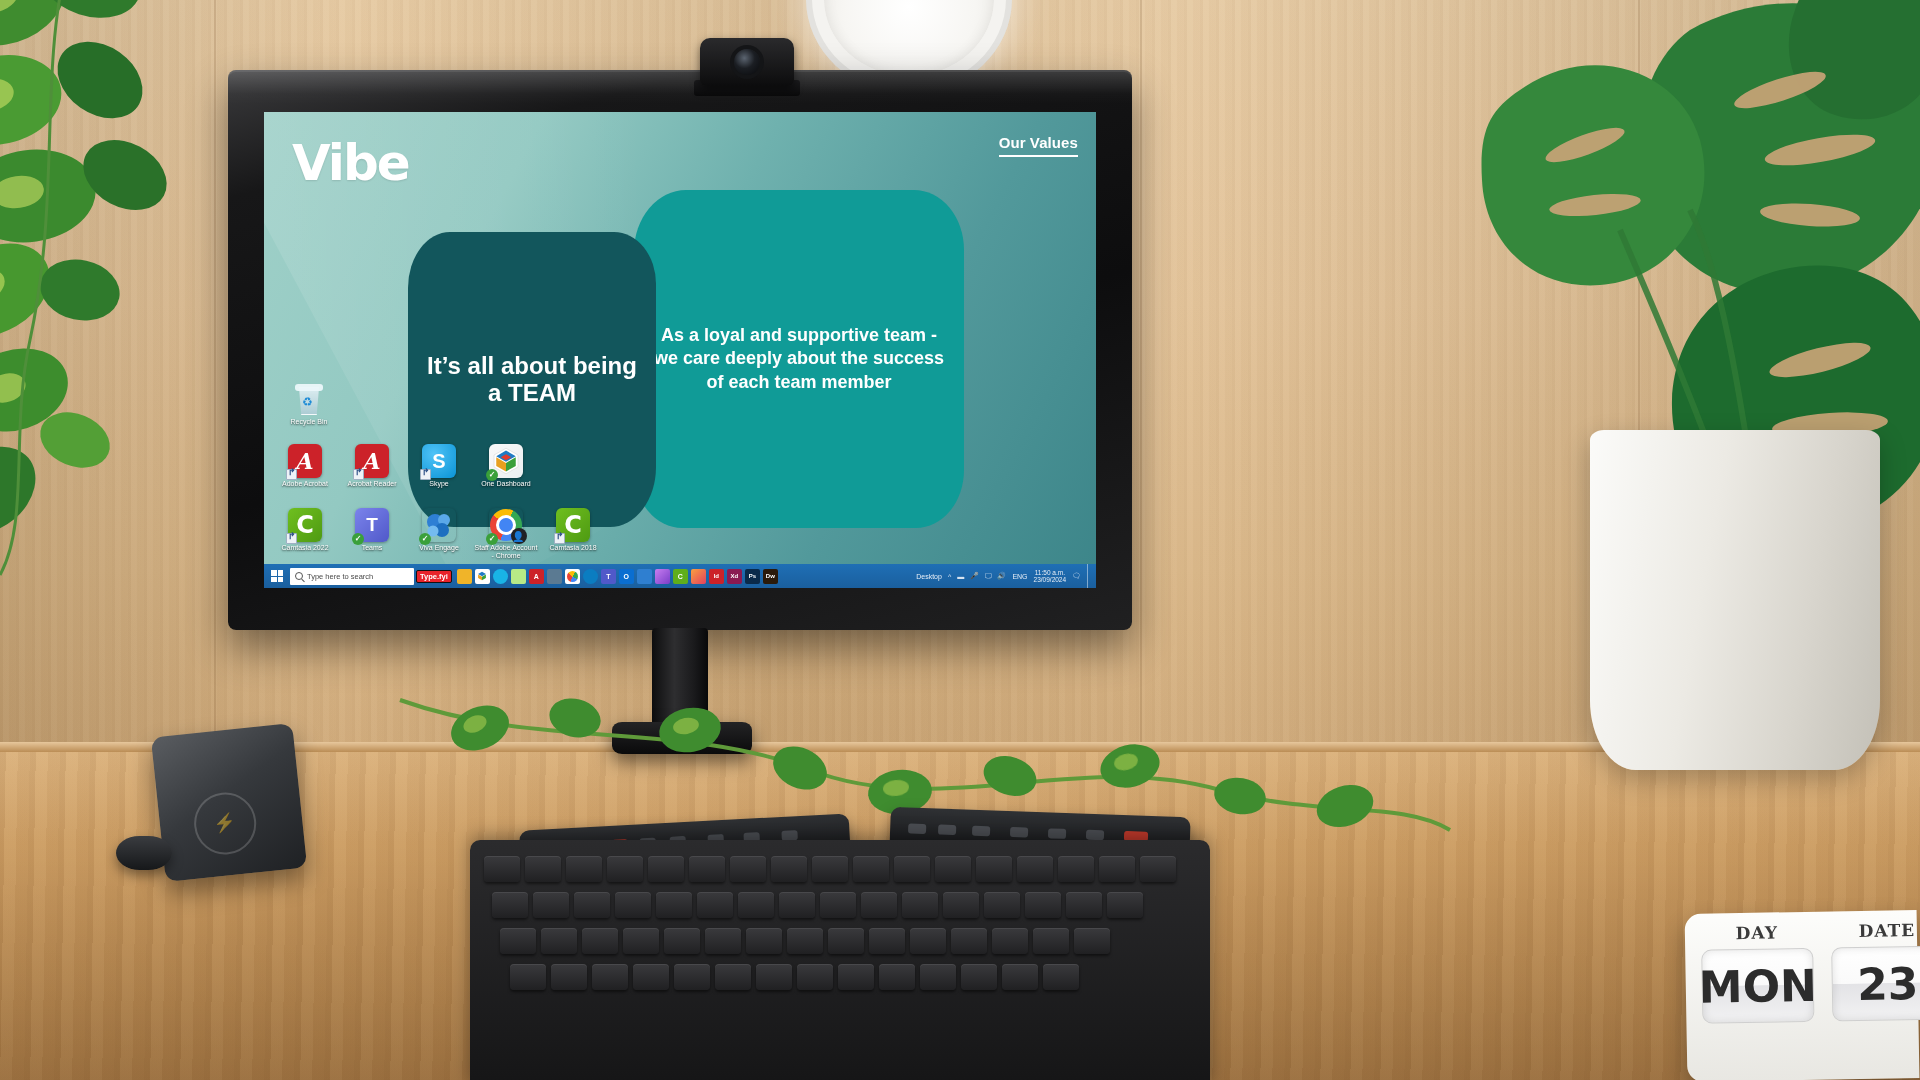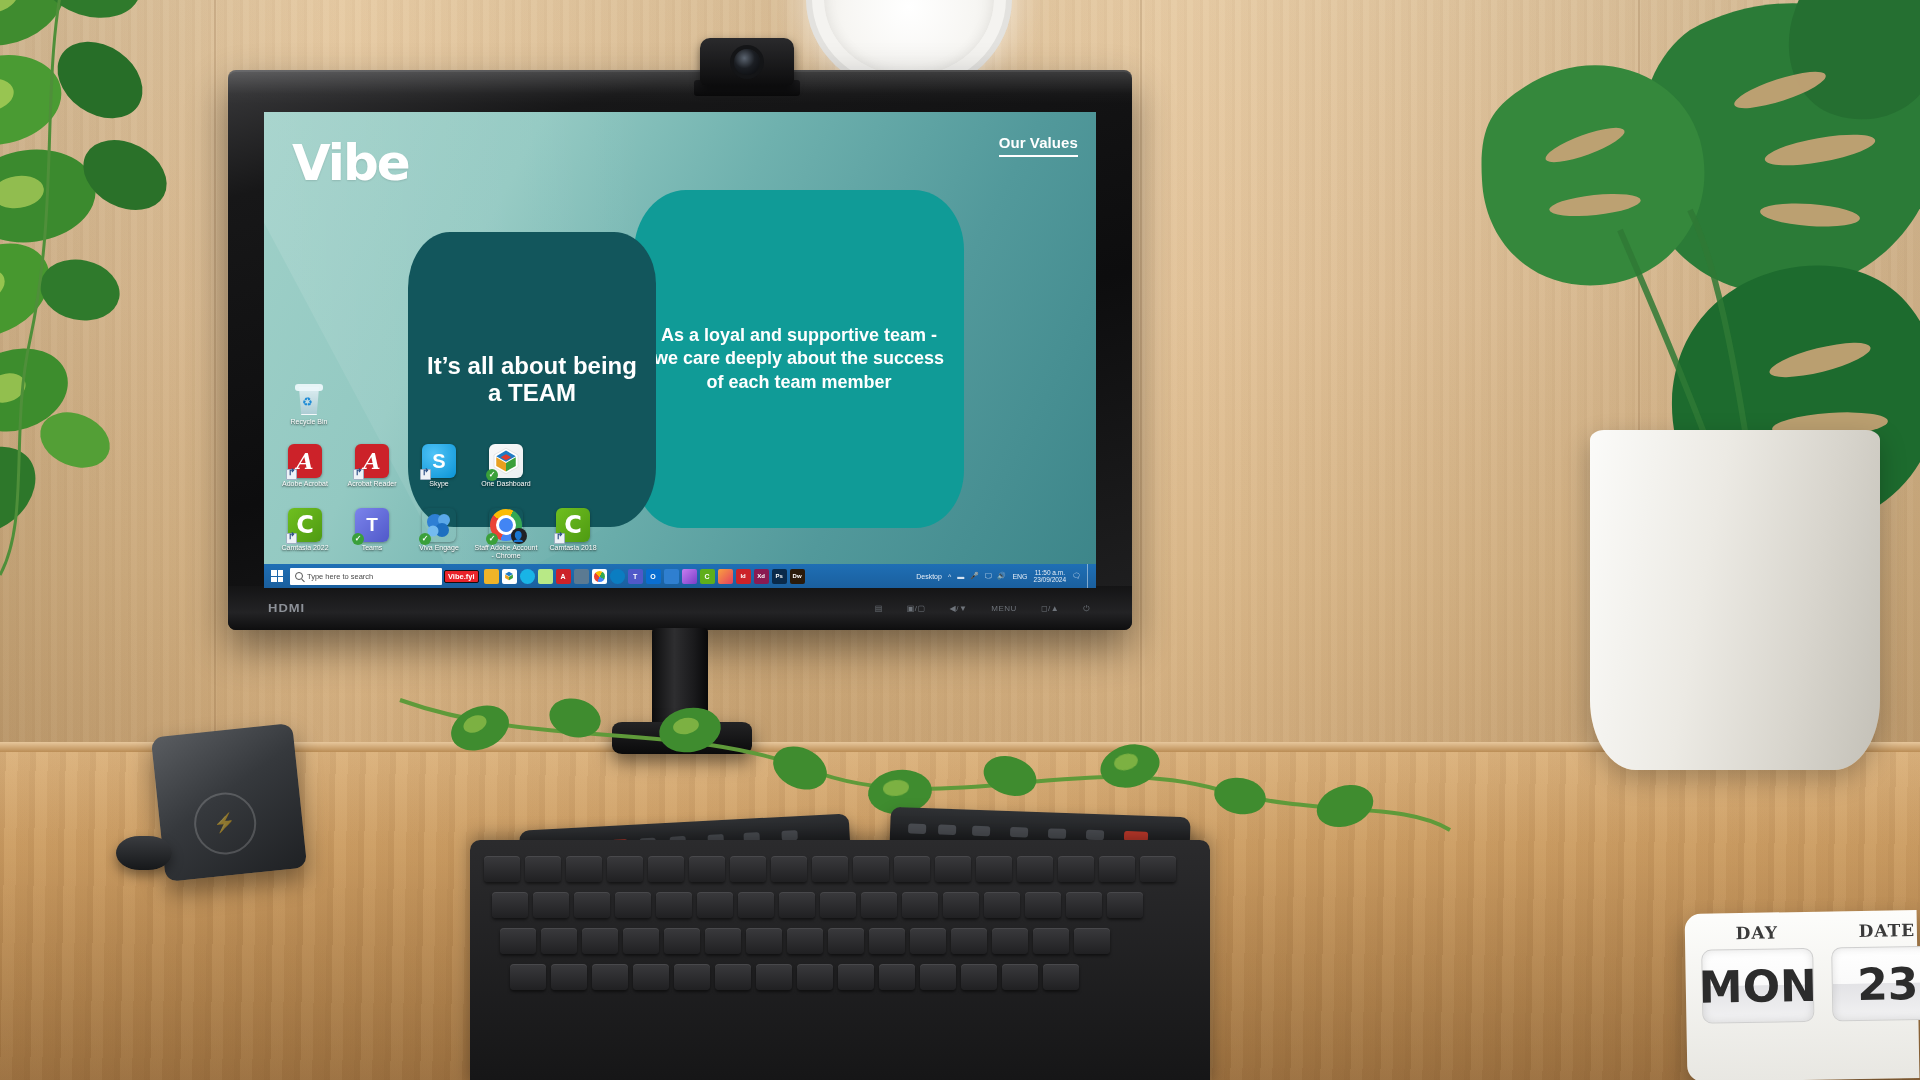--- a/index.html
+++ b/index.html
@@ -234,21 +234,21 @@
   .taskbar {
     position:absolute; left:0; bottom:0; width:832px; height:24px;
     background:linear-gradient(180deg,#1f6fb5,#1a5f9e);
     display:flex; align-items:center; z-index:6;
     font-size:8px; color:#fff;
   }
   .start-btn { width:26px; height:24px; display:flex; align-items:center; justify-content:center; }
   .win-logo { width:12px; height:12px; display:grid; grid-template-columns:1fr 1fr; grid-gap:1px; }
   .win-logo i { background:#fff; display:block; }
   .searchbox {
-    width:152px; height:17px; background:#fff; color:#4a4a4a;
+    width:124px; height:17px; background:#fff; color:#4a4a4a;
     display:flex; align-items:center; gap:4px; padding:0 5px;
     border-radius:1px; font-size:7.5px;
   }
   .mag {
     width:8px; height:8px; border:1.2px solid #555; border-radius:50%;
     position:relative; flex:none;
   }
   .mag::after {
     content:""; position:absolute; right:-3px; bottom:-2px;
     width:4px; height:1.2px; background:#555; transform:rotate(45deg);
@@ -544,21 +544,21 @@
               <i></i>
               <i></i>
               <i></i>
           </div>
         </div>
 
         <div class="searchbox">
           <div class="mag"></div>
           <span>Type here to search</span>
         </div>
-        <div class="vibefyi">Vibe.fyi</div>
+        <div class="vibefyi">Type.fyi</div>
 
         <div class="tb-icons">
           <div class="tb" style="background:#f0b429"></div>
           <div class="tb" style="background:#fff">
             <svg width="12" height="12" viewBox="0 0 40 40">
               <polygon points="20,3 36,12 36,28 20,37 4,28 4,12" fill="#fff"></polygon>
               <polygon points="20,6 33,13.5 20,21 7,13.5" fill="#1f7ac4"></polygon>
               <polygon points="7,15 20,22.5 20,34 7,26.5" fill="#e8a01f"></polygon>
               <polygon points="33,15 33,26.5 20,34 20,22.5" fill="#3aa03a"></polygon>
             </svg>
@@ -594,31 +594,20 @@
           <span class="clock">
             <span>11:50 a.m.</span><br>
             <span>23/09/2024</span>
           </span>
           <span class="tray-ico">🗨</span>
           <span class="showdesk"></span>
         </div>
       </div>
     </div>
 
-    <div class="bezel-bottom">
-      <div class="hdmi">HDMI</div>
-      <div class="osd-buttons">
-        <span>▤</span>
-        <span>▣/▢</span>
-        <span>◀/▼</span>
-        <span>MENU</span>
-        <span>◻/▲</span>
-        <span>⏻</span>
-      </div>
-    </div>
   </div>
 
   <div class="webcam-arm"></div>
   <div class="webcam">
     <div class="webcam-lens"></div>
   </div>
 
   <div class="stand-neck"></div>
   <div class="stand-base"></div>
 

